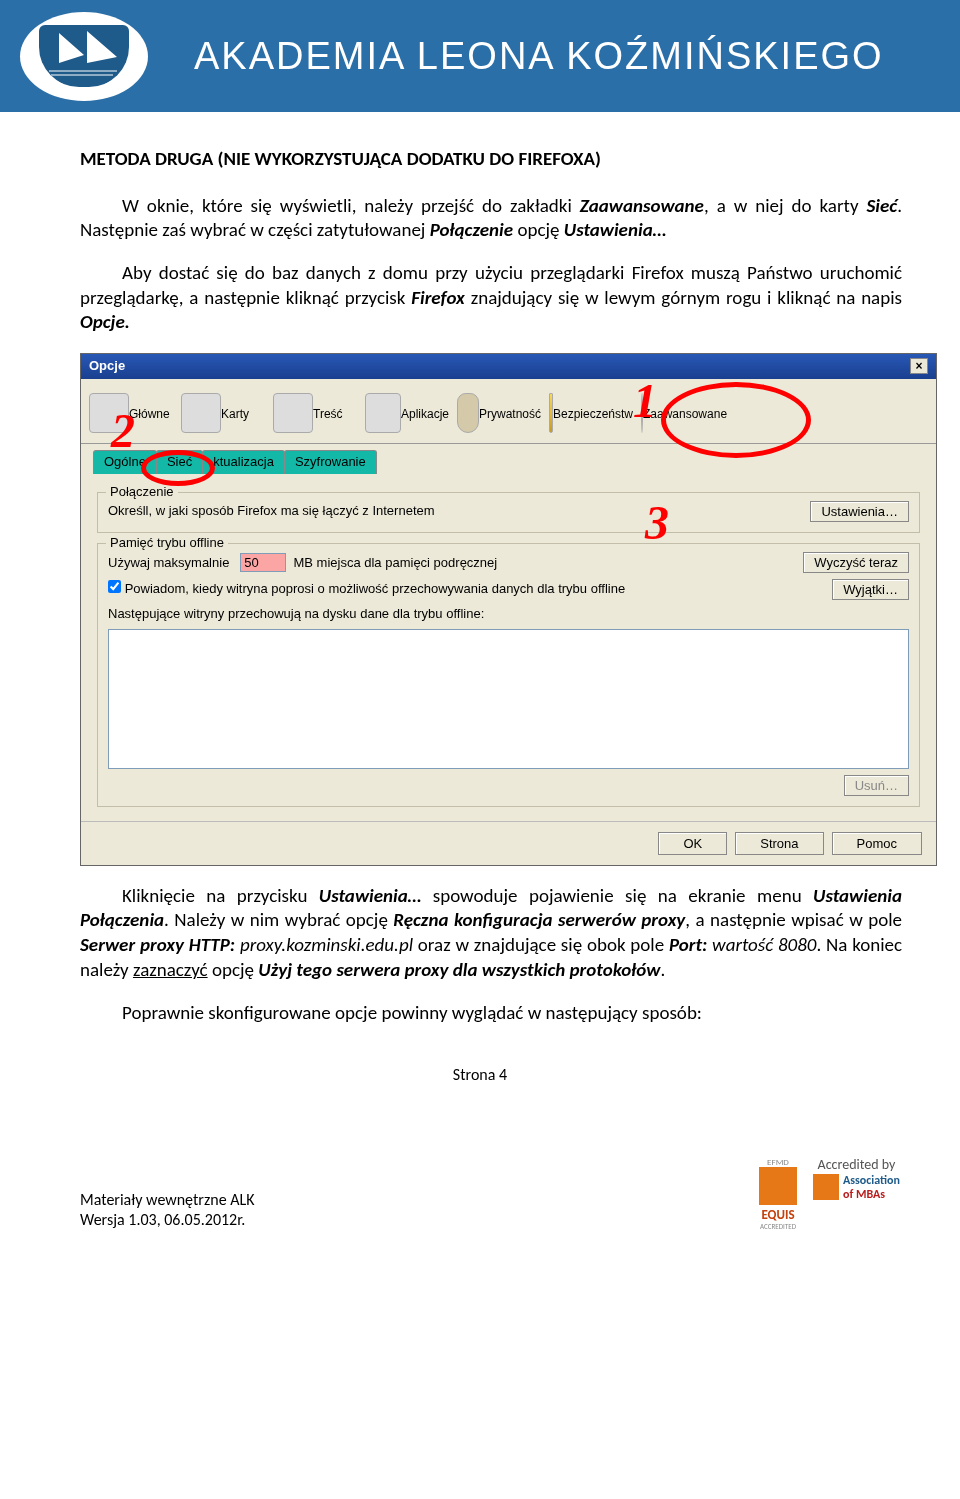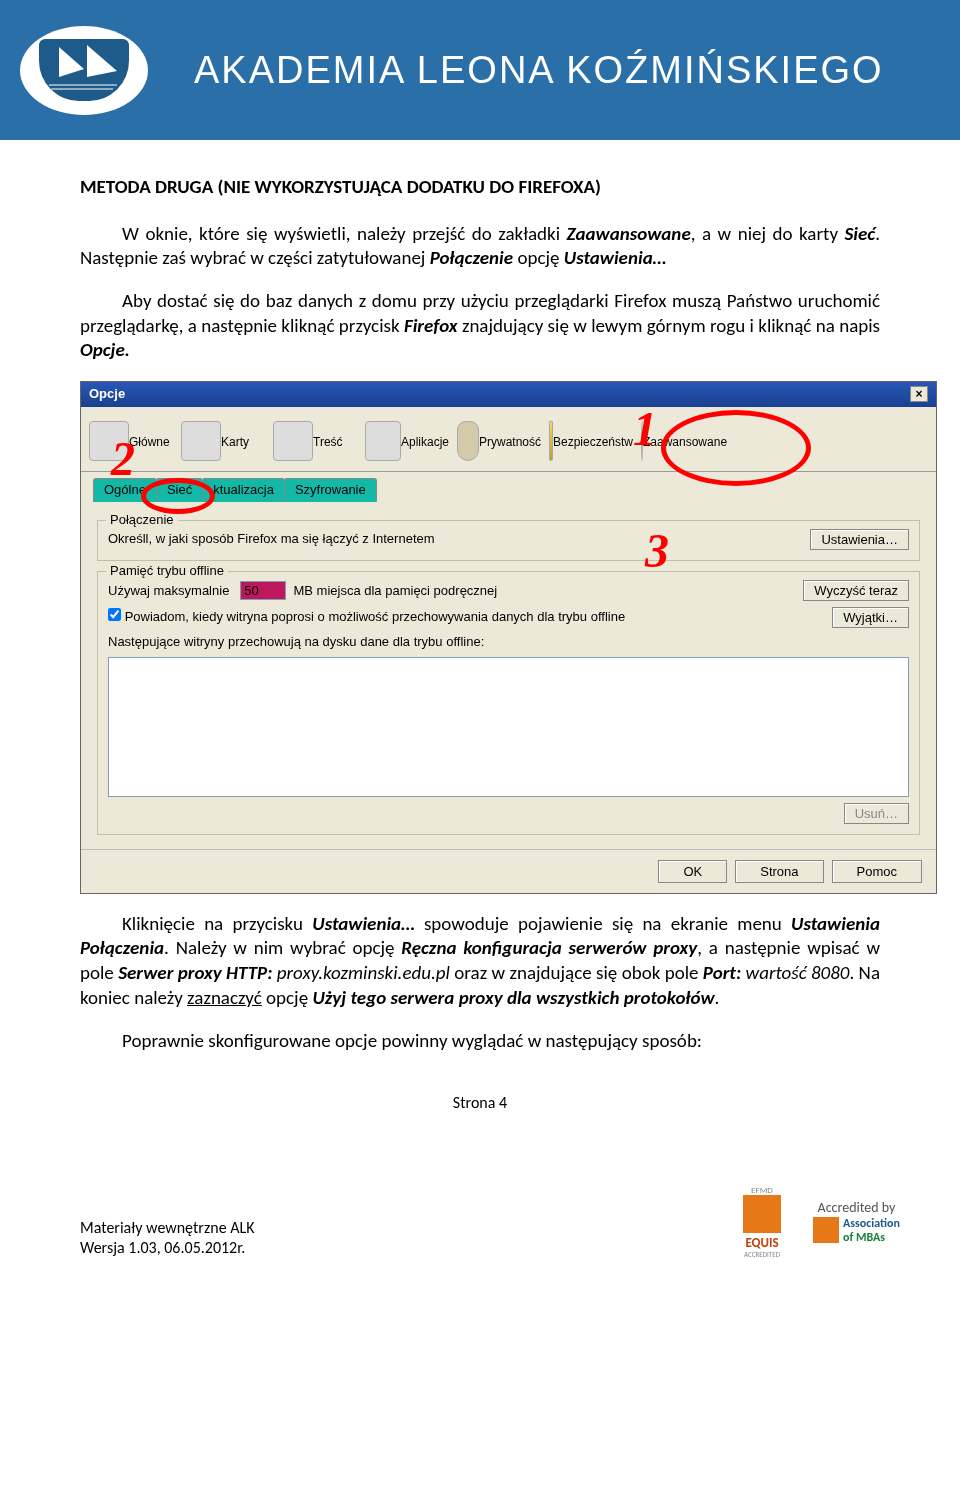--- a/index.html
+++ b/index.html
@@ -1,21 +1,21 @@
 <!DOCTYPE html>
 <html><head>
 <meta charset="utf-8">
 <style>
   * { box-sizing: border-box; margin: 0; padding: 0; }
   body { width: 960px; font-family: Calibri, Arial, sans-serif; background: #fff; color: #000; }
   
   
   .header-banner {
     background: #2a6fa8;
-    height: 140px;
+    height: 112px;
     position: relative;
     display: flex;
     align-items: center;
     padding-left: 20px;
   }
   .logo-circle {
     width: 128px; height: 89px;
     background: #fff;
     border-radius: 50% / 50%;
     display: flex; align-items: center; justify-content: center;
@@ -31,21 +31,21 @@
   .banner-title {
     color: #fff;
     font-size: 38px;
     font-weight: 400;
     letter-spacing: 2px;
     margin-left: 46px;
     font-family: Arial, sans-serif;
   }
   
   
-  .content { padding: 35px 80px 0 80px; font-size: 19px; line-height: 1.3; }
+  .content { padding: 35px 58px 0 80px; font-size: 19px; line-height: 1.3; }
   .h2 { font-weight: 700; font-size: 19px; margin-bottom: 22px; }
   .para { margin-bottom: 18px; text-align: justify; }
   .indent { text-indent: 42px; }
   .bolditalic { font-weight: 700; font-style: italic; }
   .italic { font-style: italic; }
   .underline { text-decoration: underline; }
   
   
   .ff-dialog {
     width: 857px;
@@ -86,40 +86,40 @@
   .ff-tbtn.privacy .ico { background:#d4c9a8; border-radius:16px 16px 20px 20px; }
   .ff-tbtn.security .ico { background: linear-gradient(#f8d85a,#c99a1c); border-radius:4px 4px 8px 8px; }
   .ff-subtabs { padding: 6px 12px 0 12px; display:flex; gap:0; font-size:13px; }
   .ff-subtab { padding:3px 10px; border:1px solid #888; background:#14b8a6; border-bottom:none; border-radius:3px 3px 0 0; margin-right:-1px;}
   .ff-body { padding: 8px 16px 14px 16px; }
   .fieldset { border:1px solid #c2beaa; padding:8px 10px 10px 10px; margin-top:10px; position:relative; }
   .fieldset .legend { position:absolute; top:-9px; left:8px; background:#ece9d8; padding:0 4px; font-size:13px; }
   .fieldset-row { display:flex; justify-content:space-between; align-items:center; }
   .ff-btn { background:#ece9d8; border:1px solid #888; padding:2px 10px; font-size:13px; box-shadow: 1px 1px 0 #fff inset; }
   .ff-btn.disabled { color:#888; }
-  .ff-input { width:46px; border:1px solid #7f9db9; padding:1px 3px; background:#be185d; font-size:13px; }
+  .ff-input { width:46px; border:1px solid #7f9db9; padding:1px 3px; background:#fca5a5; font-size:13px; }
   .ff-list { width:100%; height:140px; border:1px solid #7f9db9; background:#fff; margin-top:6px; margin-bottom:6px;}
   .ff-footer { display:flex; justify-content:flex-end; gap:8px; padding:10px 14px; border-top:1px solid #bbb; }
   .ff-footer .ff-btn { padding:3px 24px; }
   
   
   .anno { position:absolute; border:5px solid #f00; border-radius:50%; }
   .anno-num { position:absolute; color:#f00; font-weight:700; font-size:48px; font-family: Georgia, serif; font-style: italic;}
   
   
   .footer {
     display: flex;
     align-items: flex-end;
     justify-content: space-between;
     padding: 14px 60px 24px 80px;
     margin-top: 58px;
     font-size: 16px;
   }
   .footer-left { font-size: 16px; line-height:1.3; }
-  .footer-logos { display:flex; gap:32px; align-items:center; }
+  .footer-logos { display:flex; gap:16px; }
   .footer-logo { display:flex; flex-direction:column; align-items:center; font-size:10px; color:#555;}
   .footer-logo .sq { width:38px; height:38px; background:#e67817; margin-bottom:2px; }
   .footer-right { text-align:right; font-size:14px; color:#4a7eb0; line-height:1.35;}
   .pagebar { text-align:center; font-size:16px; margin-top: 40px;}
 </style>
 </head>
 <body>
 
 <div class="header-banner">
   <div class="logo-circle">
@@ -255,18 +255,18 @@
       <div class="sq" style="background:#e67817;"></div>
       <div style="font-weight:700;color:#c2410c;font-size:13px;">EQUIS</div>
       <div style="font-size:7px;color:#888;">ACCREDITED</div>
     </div>
     <div class="footer-logo">
       <div style="font-size:14px;color:#555;">Accredited by</div>
       <div style="display:flex;align-items:center;gap:4px;">
         <div style="width:26px;height:26px;background:#e67817;"></div>
         <div style="text-align:left;">
           <div style="font-weight:700;color:#1e5a8a;font-size:12px;">Association</div>
-          <div style="font-weight:700;color:#15803d;font-size:12px;">of MBAs</div>
+          <div style="font-weight:700;color:#b91c1c;font-size:12px;">of MBAs</div>
         </div>
       </div>
     </div>
   </div>
 </div>
 
 </body></html>

